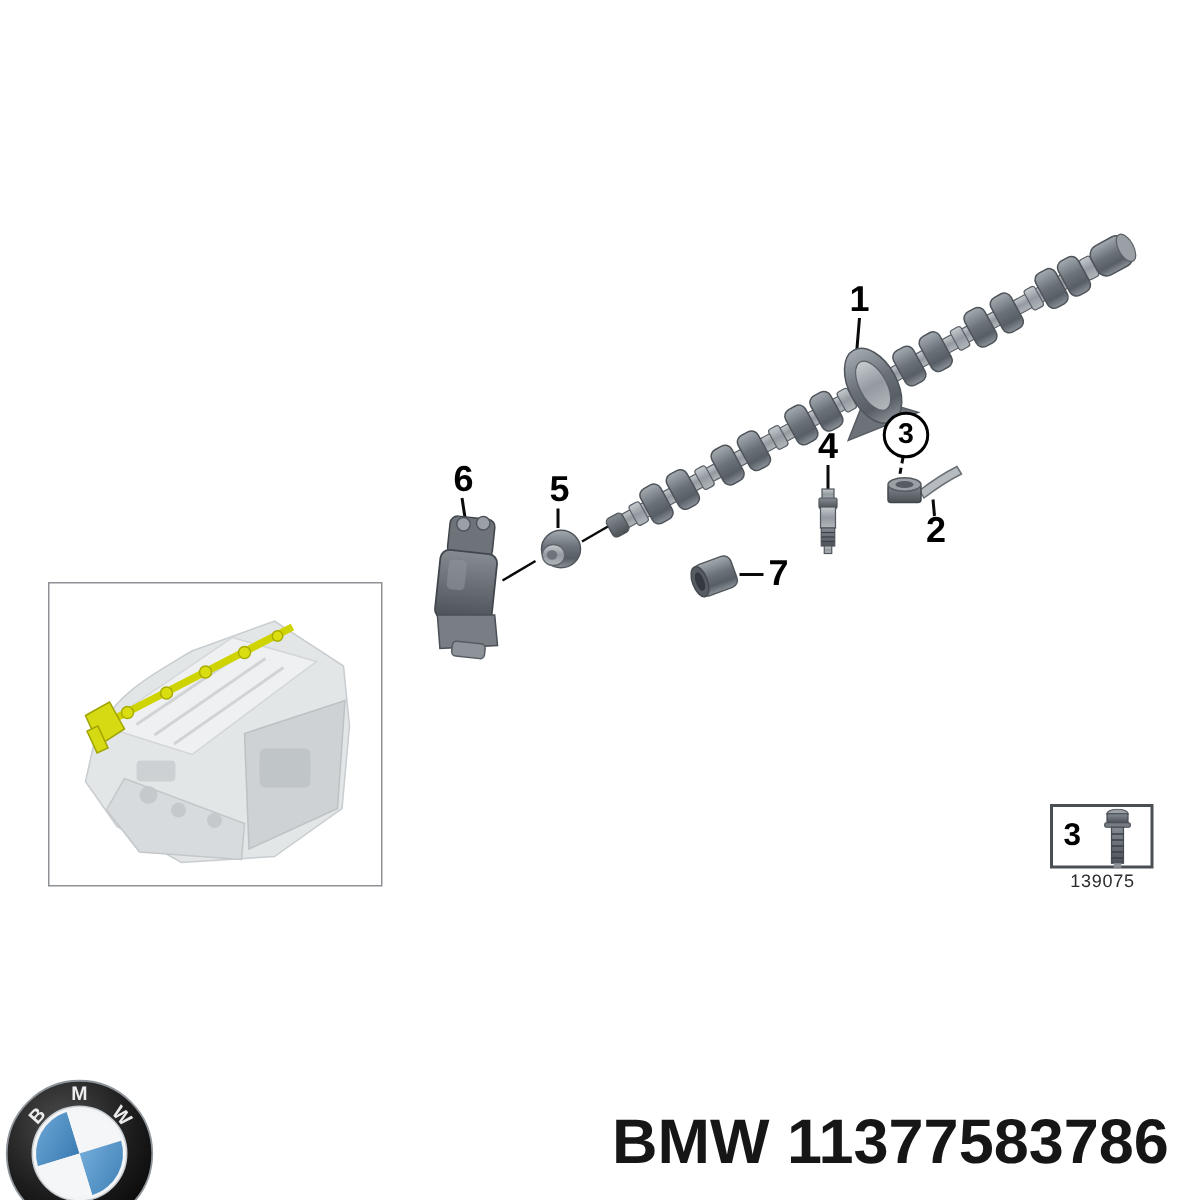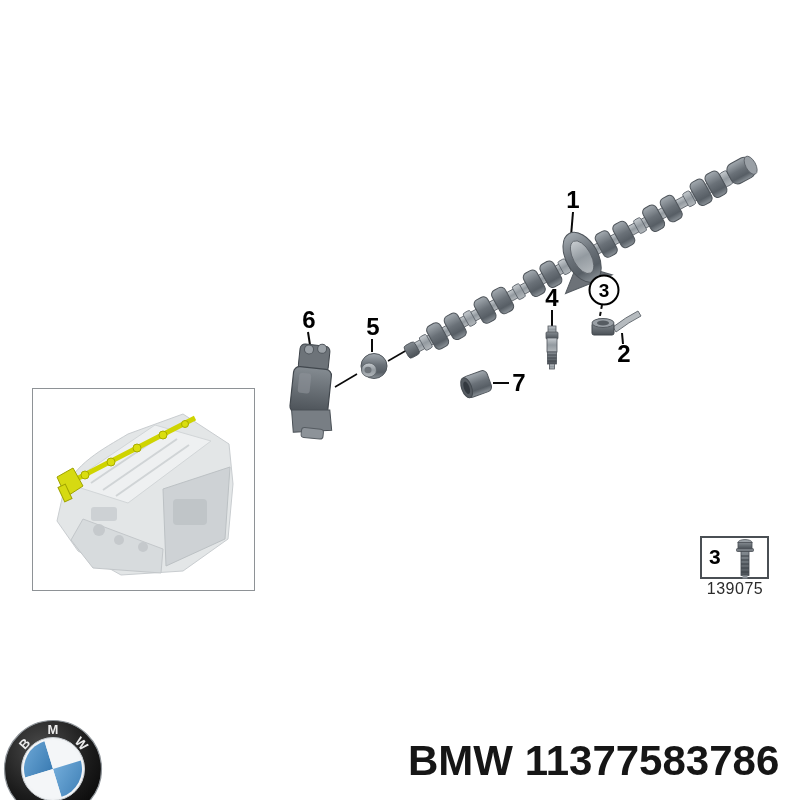--- a/index.html
+++ b/index.html
@@ -29,21 +29,21 @@
   #part-box{
     position:absolute;left:700px;top:536px;width:69px;height:43px;
     border:2px solid #4a4f54;background:#fff;box-sizing:border-box;
   }
   #part-box .num{
     position:absolute;left:7px;top:7px;font-weight:900;font-size:21px;color:#000;
   }
   #part-box svg{position:absolute;right:10px;top:1px;}
   #part-code{
     position:absolute;left:702px;top:580px;width:66px;text-align:center;
-    font-size:16px;color:#2b2b2b;letter-spacing:0.5px;
+    font-size:12px;color:#2b2b2b;letter-spacing:0.5px;
   }
   
   #footer-text{
     position:absolute;left:408px;top:737px;
     font-size:42px;color:#161616;white-space:nowrap;font-weight:bold;
   }
   #bmw-logo{position:absolute;left:3px;top:719px;}
 </style>
 </head>
 <body>

